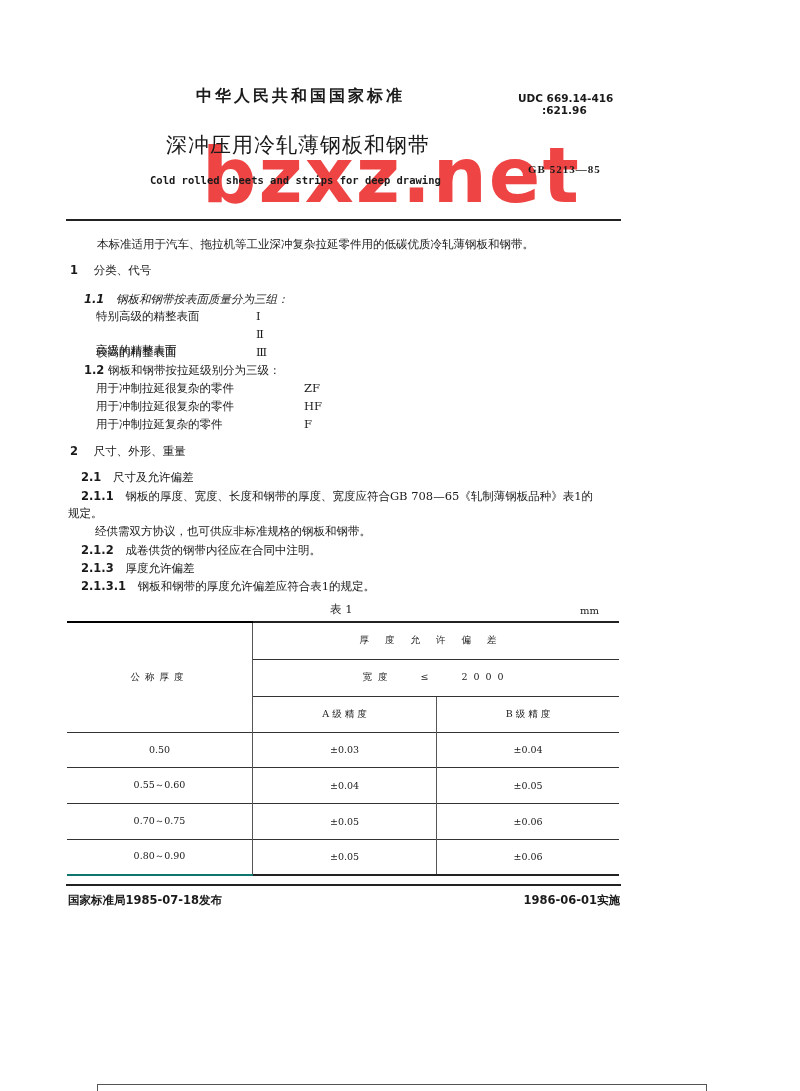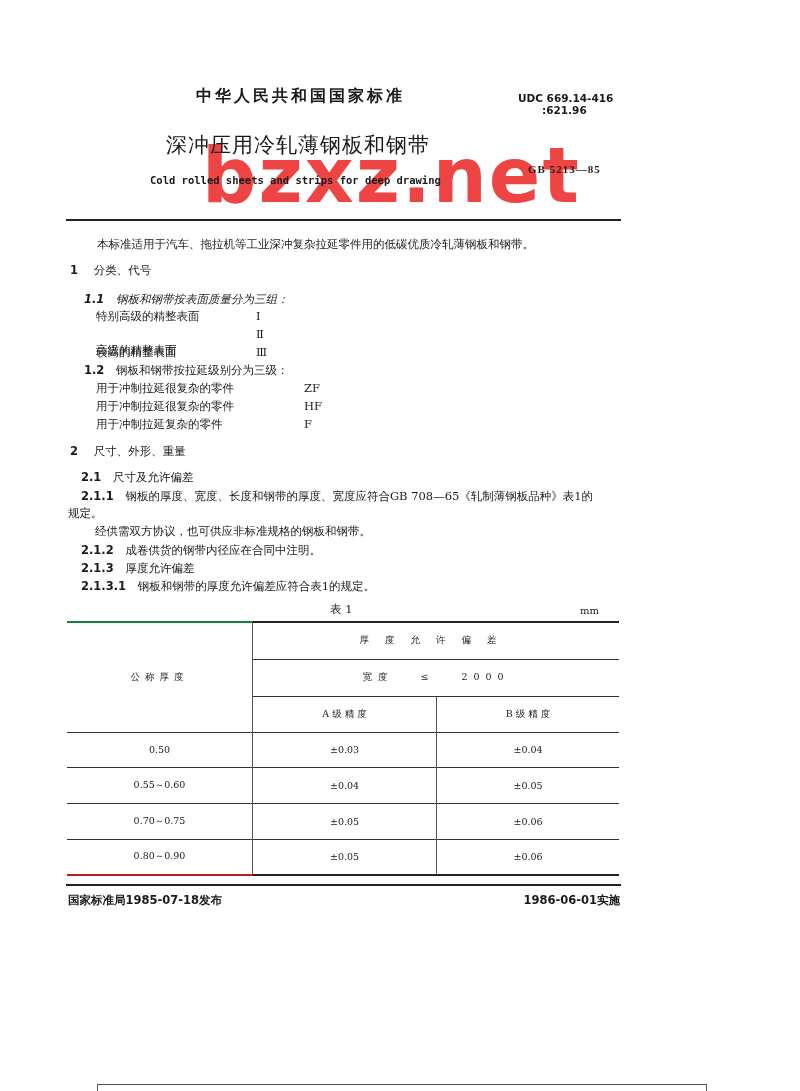--- a/index.html
+++ b/index.html
@@ -63,21 +63,21 @@
 </div>
 <div class="abs z1 text" style="left:96px; top:309px;"><span>特别高级的精整表面</span></div>
 <div class="abs z1 text" style="left:256px; top:309px;">Ⅰ</div>
 <div class="abs z1 text" style="left:96px; top:327px;margin-top:16px;"><span>高级的精整表面</span></div>
 <div class="abs z1 text" style="left:256px; top:327px;">Ⅱ</div>
 <div class="abs z1 text" style="left:96px; top:345px;"><span>较高的精整表面</span></div>
 <div class="abs z1 text" style="left:256px; top:345px;">Ⅲ</div>
 
 <div class="abs z1 text" style="left:84px; top:363px;">
   <span class="b">1.2</span>
-  <span style="margin-left:8px">钢板和钢带按拉延级别分为三级：</span>
+  <span style="margin-left:0">钢板和钢带按拉延级别分为三级：</span>
 </div>
 <div class="abs z1 text" style="left:96px; top:381px;"><span>用于冲制拉延很复杂的零件</span></div>
 <div class="abs z1 text" style="left:304px; top:381px;">ZF</div>
 <div class="abs z1 text" style="left:96px; top:399px;"><span>用于冲制拉延很复杂的零件</span></div>
 <div class="abs z1 text" style="left:304px; top:399px;">HF</div>
 <div class="abs z1 text" style="left:96px; top:417px;"><span>用于冲制拉延复杂的零件</span></div>
 <div class="abs z1 text" style="left:304px; top:417px;">F</div>
 
 <div class="abs z1 sec" style="left:70px; top:444px;">
   <span class="b">2</span>
@@ -106,21 +106,21 @@
   <span class="b">2.1.3.1</span>
   <span style="margin-left:8px">钢板和钢带的厚度允许偏差应符合表1的规定。</span>
 </div>
 
 <div class="abs z1 text" style="left:330px; top:602px;">表 1</div>
 <div class="abs z1 text" style="left:580px; top:604px; font-size:10px;">mm</div>
 
 <table class="t1 z1">
   <tbody>
       <tr style="height:37px;">
-    <td rowspan="3" style="width:185px; border-top:2px solid #15803d;"><span style="letter-spacing:5px;">公称厚度</span></td>
+    <td rowspan="3" style="width:185px; border-top:2px solid #000000;"><span style="letter-spacing:5px;">公称厚度</span></td>
     <td colspan="2" class="vl" style="border-top:2px solid #222;"><span class="hdr-spaced">厚度允许偏差</span></td>
   </tr>
   <tr style="height:37px;">
     <td colspan="2" class="vl"><span style="word-spacing:18px; letter-spacing:6px;">宽度 ≤ 2000</span></td>
   </tr>
   <tr style="height:36px;">
     <td class="vl" style="width:183px;"><span>A 级 精 度</span></td>
     <td class="vl"><span>B 级 精 度</span></td>
   </tr>
   <tr style="height:35px;">
@@ -132,21 +132,21 @@
     <td>0.55～0.60</td>
     <td class="vl">±0.04</td>
     <td class="vl">±0.05</td>
   </tr>
   <tr style="height:36px;">
     <td>0.70～0.75</td>
     <td class="vl">±0.05</td>
     <td class="vl">±0.06</td>
   </tr>
   <tr style="height:36px;">
-    <td style="border-bottom:2px solid #b91c1c;">0.80～0.90</td>
+    <td style="border-bottom:2px solid #0f766e;">0.80～0.90</td>
     <td class="vl" style="border-bottom:2px solid #222;">±0.05</td>
     <td class="vl" style="border-bottom:2px solid #222;">±0.06</td>
   </tr>
 </tbody>
   </table>
 
 <div class="rule" style="left:66px; top:884px; width:555px; height:2px;"></div>
 <div class="abs z1 footer-l">国家标准局1985-07-18发布</div>
 <div class="abs z1 footer-r">1986-06-01实施</div>
 

